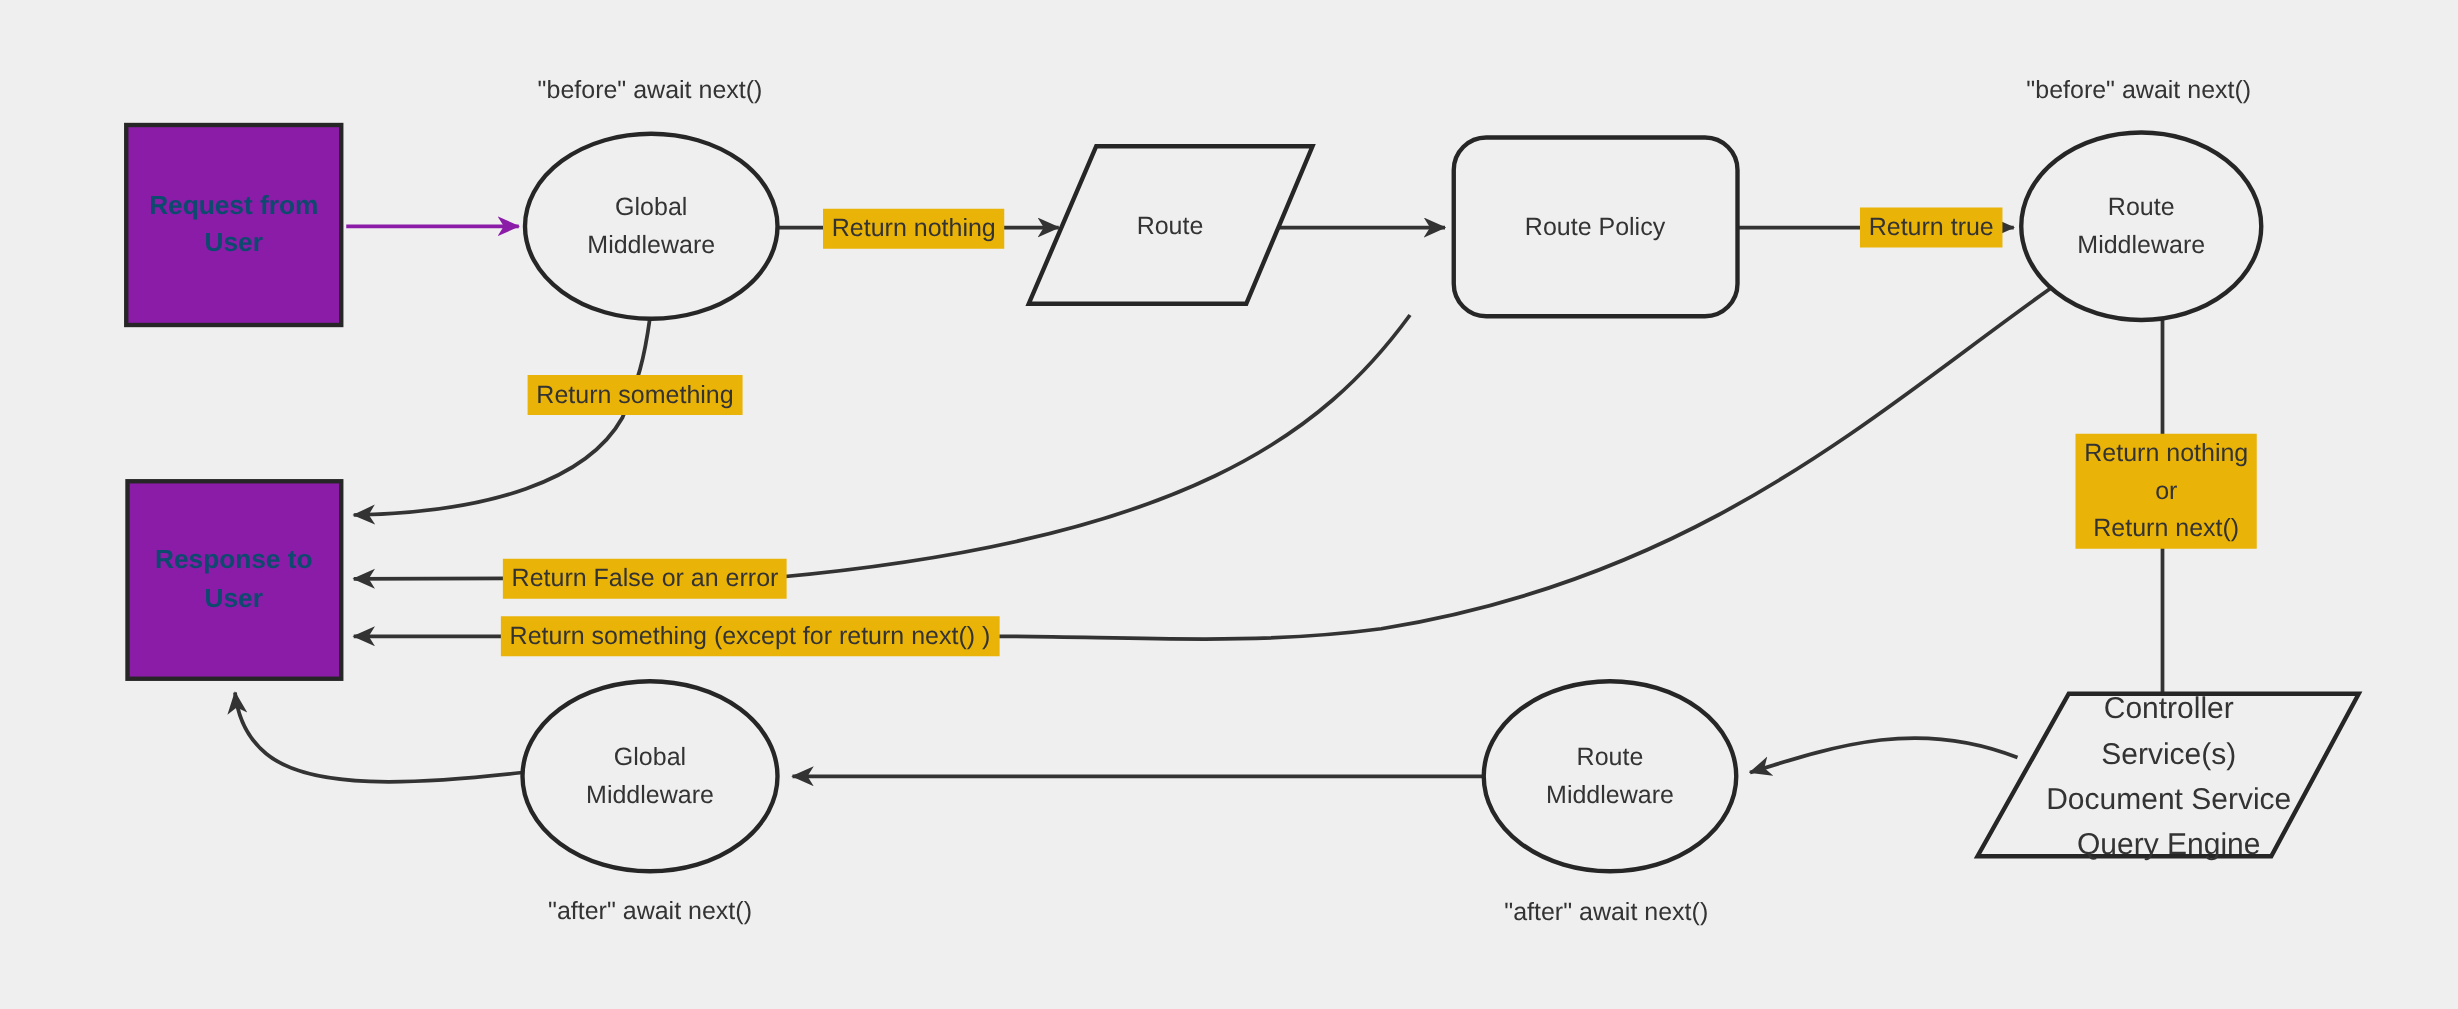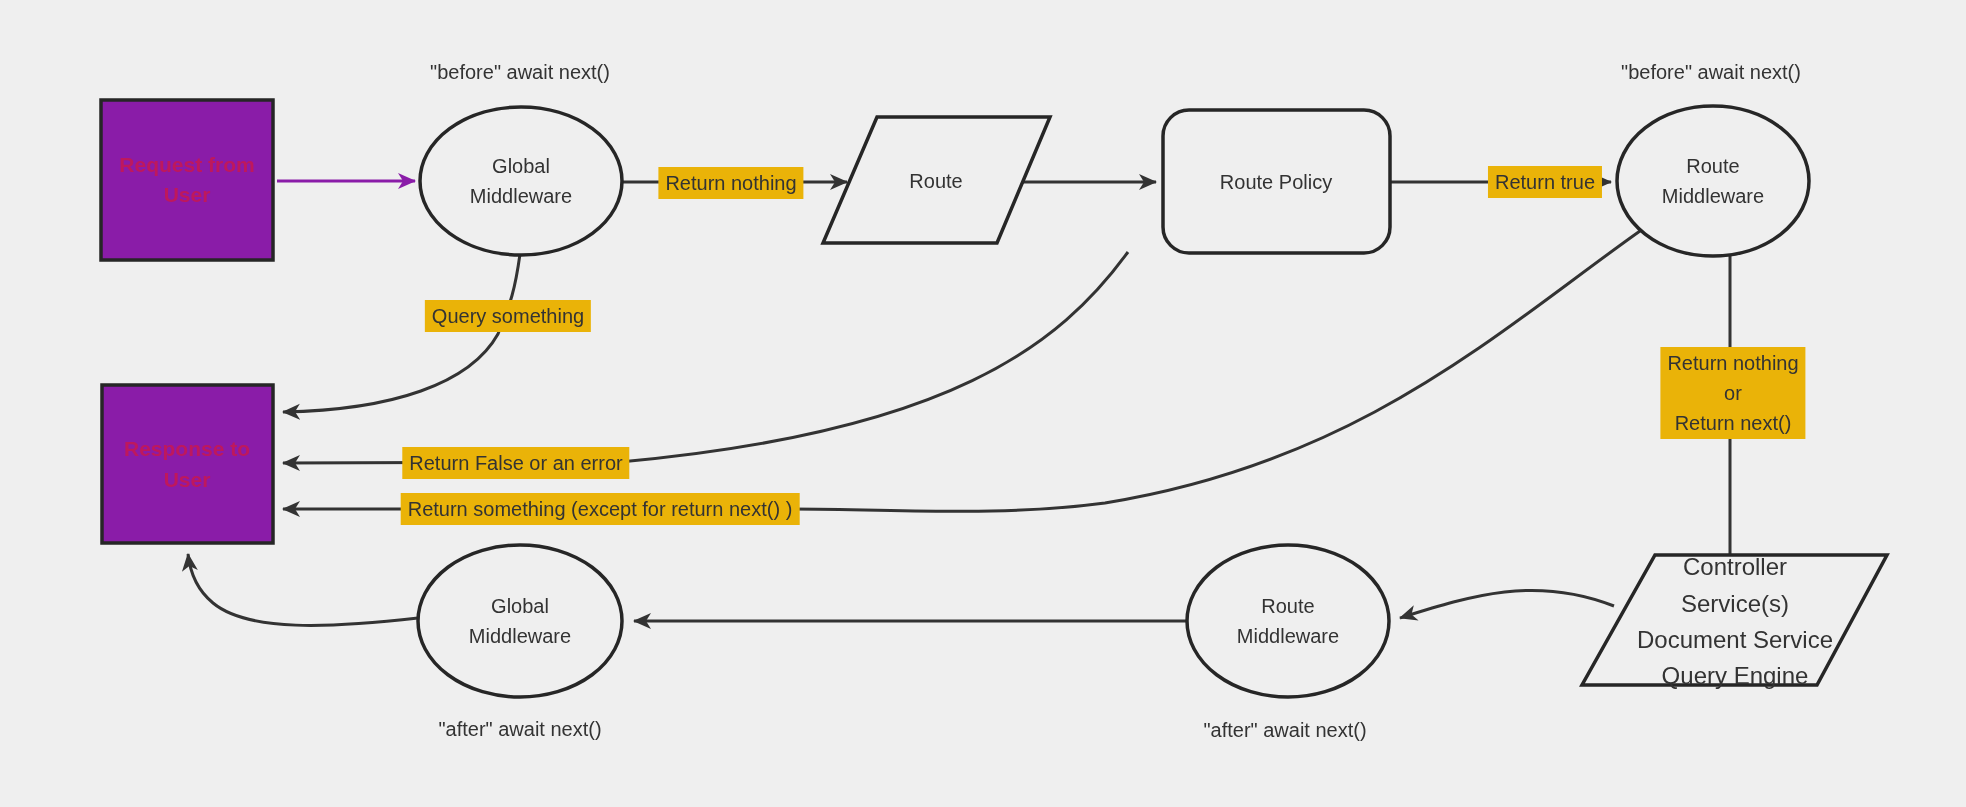--- a/index.html
+++ b/index.html
@@ -24,21 +24,21 @@
     align-items: center;
     justify-content: center;
     text-align: center;
     white-space: pre-line;
     color: #333333;
     font-size: 20px;
     line-height: 1.5;
     pointer-events: none;
   }
   .node-label.io {
-    color: #be185d;
+    color: #0c4a6e;
     font-weight: bold;
     font-size: 21px;
     line-height: 1.45;
   }
   .node-label.small {
     font-size: 24px;
     line-height: 1.52;
   }
   .edge-label {
     position: absolute;
@@ -113,21 +113,21 @@
 Query Engine</div>
   <div class="node-label" style="left:1288px; top:621px; width:200px; height:150px;">Route
 Middleware</div>
   <div class="node-label" style="left:520px; top:621px; width:200px; height:150px;">Global
 Middleware</div>
 
   <div class="edge-label" style="left:520px; top:72px;">"before" await next()</div>
   <div class="edge-label" style="left:1711px; top:72px;">"before" await next()</div>
   <div class="edge-label masked" style="left:731px; top:183px;">Return nothing</div>
   <div class="edge-label masked" style="left:1497px; top:182px;margin-left:48px;">Return true</div>
-  <div class="edge-label masked" style="left:508px; top:316px;">Query something</div>
+  <div class="edge-label masked" style="left:508px; top:316px;">Return something</div>
   <div class="edge-label masked" style="left:600px; top:509px;">Return something (except for return next() )</div>
   <div class="edge-label masked" style="left:516px; top:463px;">Return False or an error</div>
   <div class="edge-label masked" style="left:1733px; top:393px;">Return nothing
 or
 Return next()</div>
   <div class="edge-label" style="left:520px; top:729px;">"after" await next()</div>
   <div class="edge-label" style="left:1285px; top:730px;">"after" await next()</div>
 
 </div>
 

